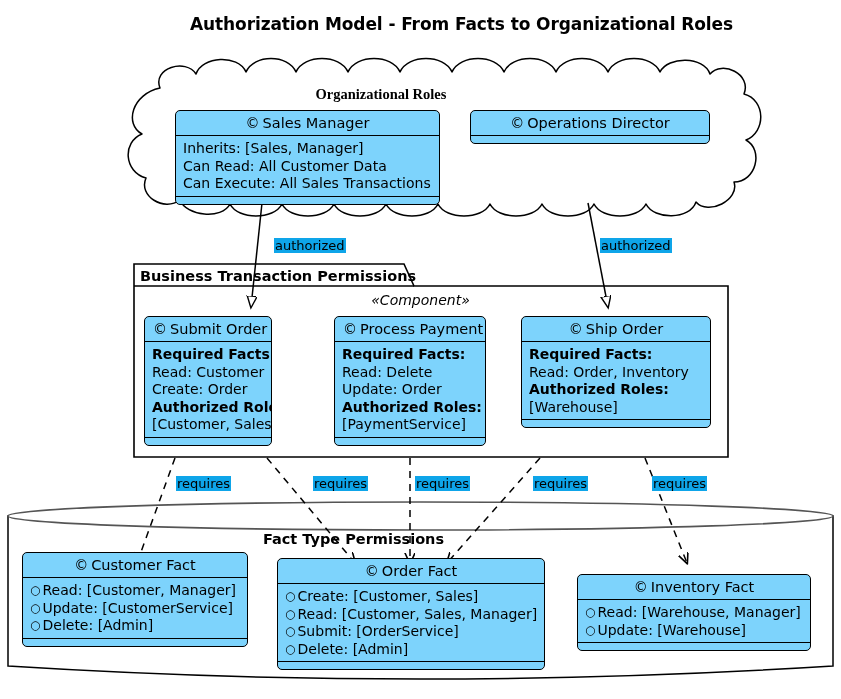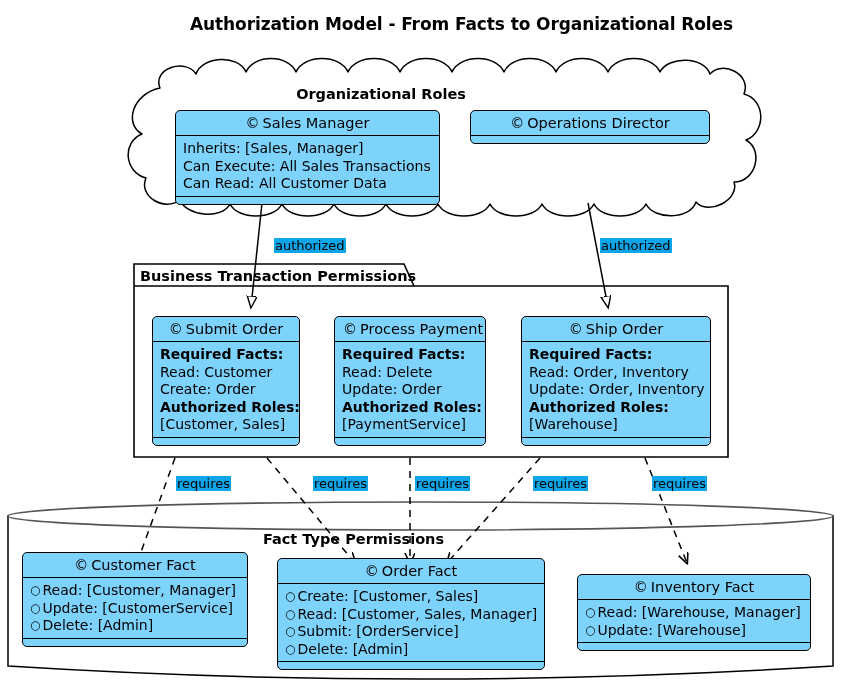--- a/index.html
+++ b/index.html
@@ -148,47 +148,48 @@
 
     <g stroke="#000" stroke-width="1.5" fill="none" stroke-dasharray="7,6">
       <path d="M 175 458 L 137 563" marker-end="url(#openArrow)"></path>
       <path d="M 267 458 L 355 563" marker-end="url(#openArrow)"></path>
       <path d="M 410 458 L 410 563" marker-end="url(#openArrow)"></path>
       <path d="M 540 458 L 447 563" marker-end="url(#openArrow)"></path>
       <path d="M 645 458 L 687 563" marker-end="url(#openArrow)"></path>
     </g>
   </svg>
 
-  <div class="container-caption" style="left:0;top:86px;width:762px;text-align:center;">Organizational Roles</div>
+  <div class="container-caption" style="left:0;top:86px;width:762px;text-align:center;font-family:Liberation Serif, serif;">Organizational Roles</div>
 
   <div class="uml-class" style="left:175px;top:110px;width:265px;">
     <div class="uml-head">
       <span class="cicon">©</span><span>Sales Manager</span>
     </div>
     <div class="uml-body">
       <div class="op">Inherits: [Sales, Manager]</div>
+      <div class="op">Can Read: All Customer Data</div>
       <div class="op">Can Execute: All Sales Transactions</div>
-      <div class="op">Can Read: All Customer Data</div>
     </div>
     <div class="uml-foot"></div>
   </div>
 
   <div class="uml-class" style="left:470px;top:110px;width:240px;">
     <div class="uml-head">
       <span class="cicon">©</span><span>Operations Director</span>
     </div>
     <div class="uml-foot"></div>
   </div>
 
   <div class="edge-label" style="left:274px;top:238px;">authorized</div>
   <div class="edge-label" style="left:600px;top:238px;">authorized</div>
 
   <div class="container-caption" style="left:140px;top:268px;">Business Transaction Permissions</div>
-
-  <div class="uml-class" style="left:152px;top:316px;width:148px;">
+  <div class="stereotype" style="left:0;top:292px;width:841px;text-align:center;">«Component»</div>
+
+  <div class="uml-class" style="left:144px;top:316px;width:128px;">
     <div class="uml-head">
       <span class="cicon">©</span><span>Submit Order</span>
     </div>
     <div class="uml-body">
       <div class="op b">Required Facts:</div>
       <div class="op">Read: Customer</div>
       <div class="op">Create: Order</div>
       <div class="op b">Authorized Roles:</div>
       <div class="op">[Customer, Sales]</div>
     </div>
@@ -209,21 +210,20 @@
     <div class="uml-foot"></div>
   </div>
 
   <div class="uml-class" style="left:521px;top:316px;width:190px;">
     <div class="uml-head">
       <span class="cicon">©</span><span>Ship Order</span>
     </div>
     <div class="uml-body">
       <div class="op b">Required Facts:</div>
       <div class="op">Read: Order, Inventory</div>
-      <div class="op">Update: Order, Inventory</div>
       <div class="op b">Authorized Roles:</div>
       <div class="op">[Warehouse]</div>
     </div>
     <div class="uml-foot"></div>
   </div>
 
   <div class="edge-label" style="left:176px;top:476px;">requires</div>
   <div class="edge-label" style="left:313px;top:476px;">requires</div>
   <div class="edge-label" style="left:415px;top:476px;">requires</div>
   <div class="edge-label" style="left:533px;top:476px;">requires</div>

